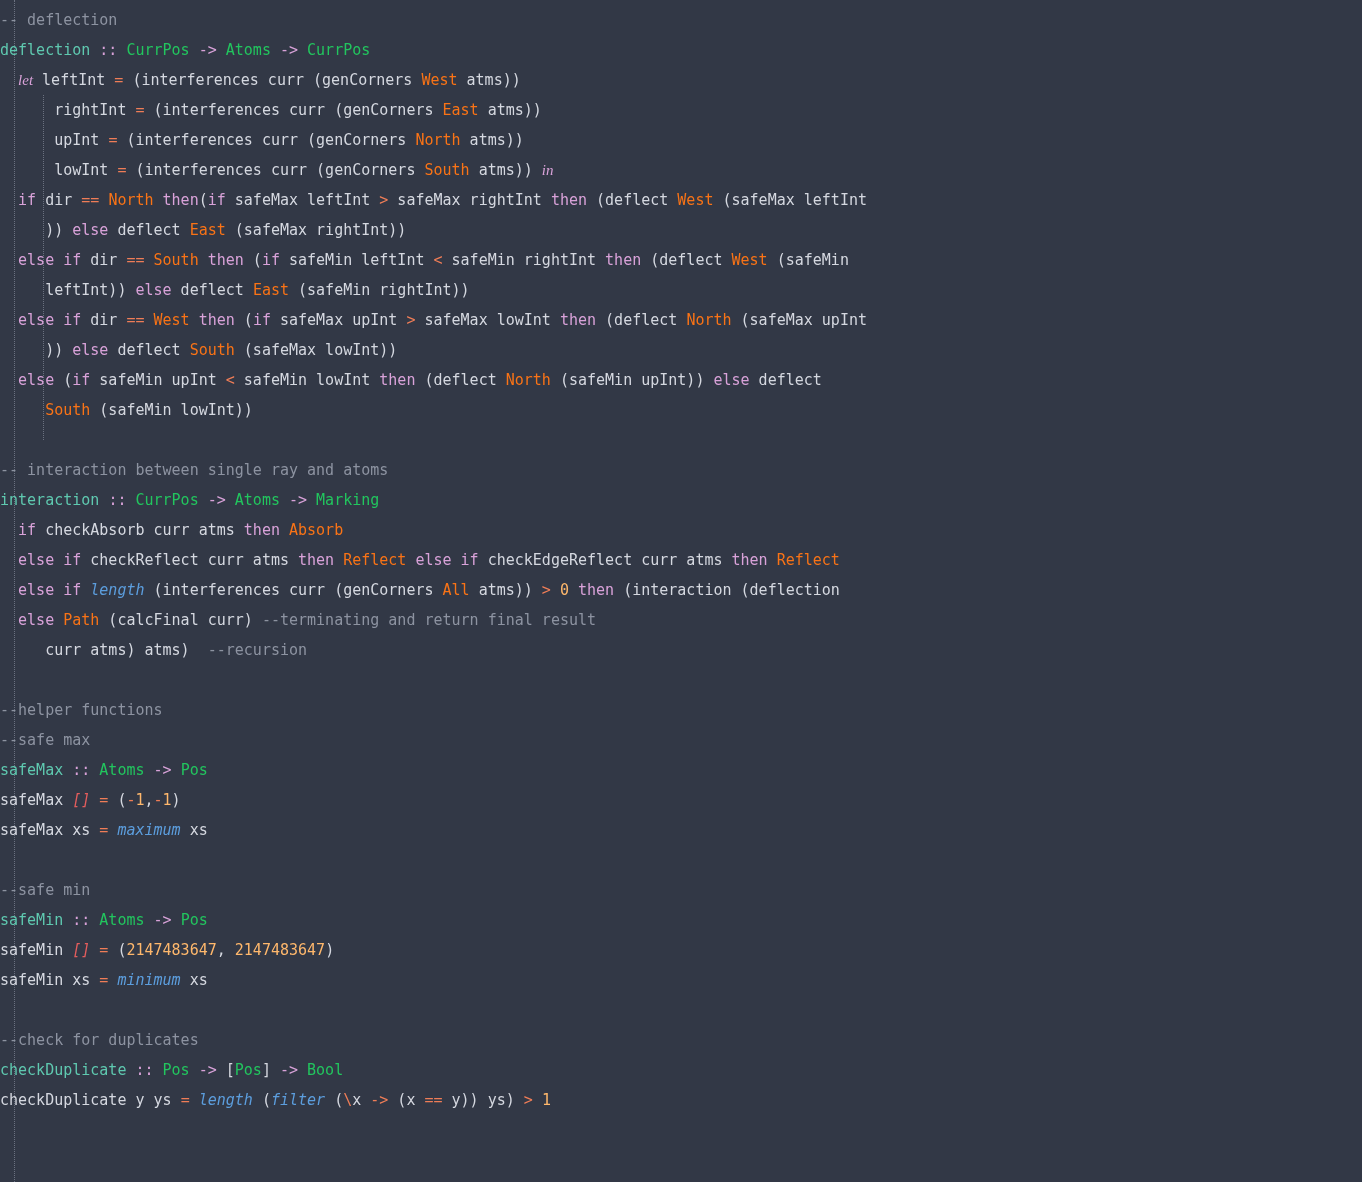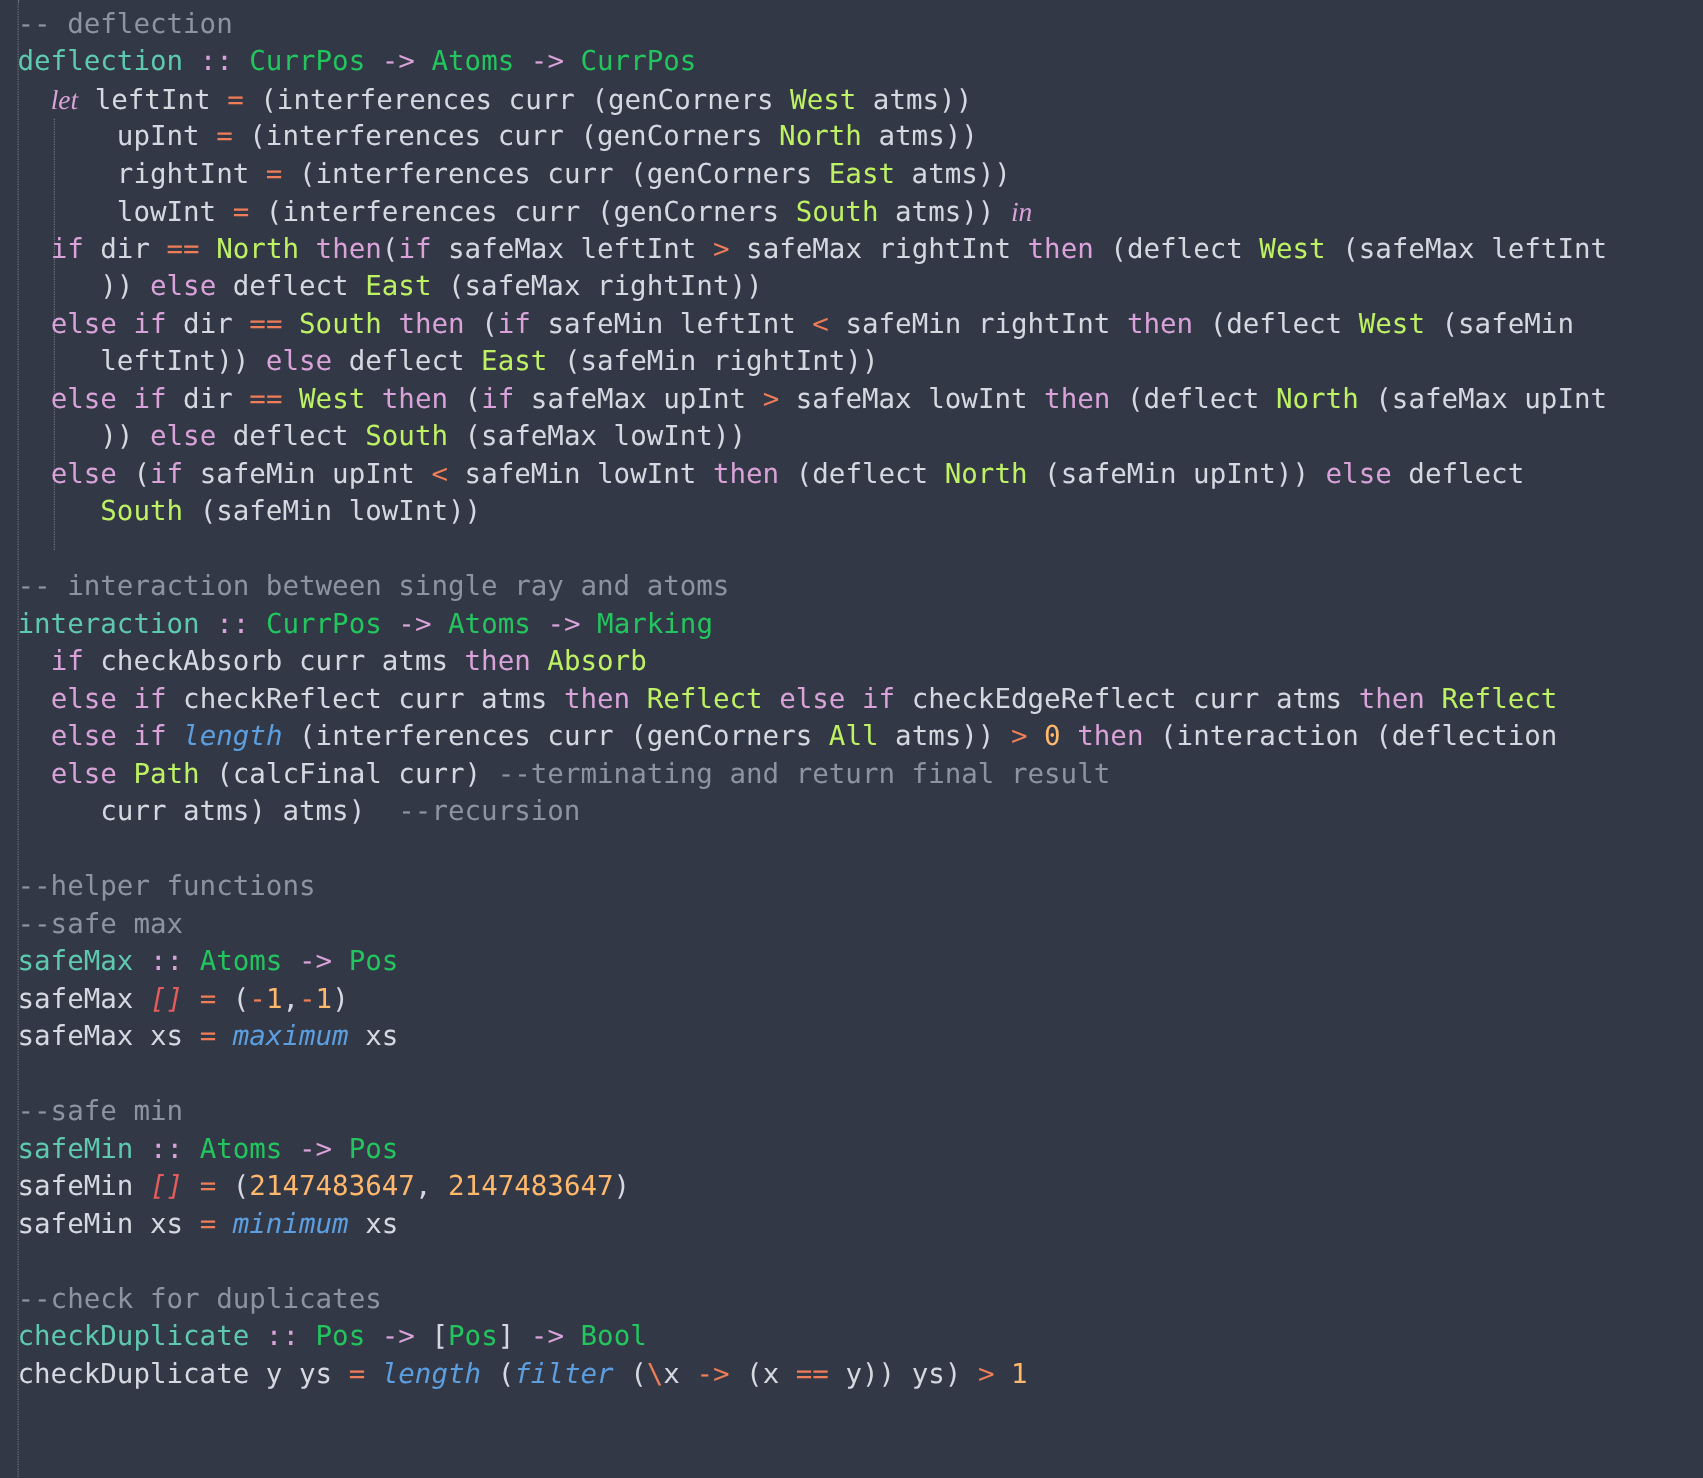--- a/index.html
+++ b/index.html
@@ -31,55 +31,54 @@
     pointer-events: none;
     z-index: 0;
   }
   .code-lines {
     position: relative;
     z-index: 1;
   }
   .line {
     height: 30px;
     line-height: 30px;
-    font-size: 22px;
+    font-size: 15px;
     white-space: pre;
     color: #d5d8e0;
     letter-spacing: 0px;
-    padding-left: 14px;
     overflow: hidden;
     text-overflow: clip;
   }
   .line.blank { color: transparent; }
 
   
   .c   { color: #8d93a1; }               
   .fn  { color: #5fc9b0; }               
   .ty  { color: #22c55e; } 
   .kw  { color: #d9a2d9; }               
   .kwi { color: #d9a2d9; font-style: italic; font-family: Liberation Serif, serif; } 
-  .con { color: #bef264; }               
+  .con { color: #f97316; }               
   .op  { color: #ef7d57; }               
   .num { color: #ffb86c; }               
   .bi  { color: #5c9ede; font-style: italic; } 
   .nil { color: #e35d5d; font-style: italic; } 
   .t   { color: #d5d8e0; }               
 </style>
 </head>
 <body style="background: rgb(50, 56, 70);">
 
 <div id="editor" style="background: rgb(50, 56, 70);">
   <div class="guide" style="left:14px; height:1182px;"></div>
   <div class="guide" style="left:43px; top:95px; height:345px;"></div>
   <div class="code-lines" id="code-lines">
       <div class="line"><span class="c">-- deflection</span></div>
       <div class="line"><span class="fn">deflection</span><span class="t"> </span><span class="kw">::</span><span class="t"> </span><span class="ty">CurrPos</span><span class="t"> </span><span class="kw">-&gt;</span><span class="t"> </span><span class="ty">Atoms</span><span class="t"> </span><span class="kw">-&gt;</span><span class="t"> </span><span class="ty">CurrPos</span></div>
       <div class="line"><span class="t">  </span><span class="kwi">let</span><span class="t"> leftInt </span><span class="op">=</span><span class="t"> (interferences curr (genCorners </span><span class="con">West</span><span class="t"> atms))</span></div>
+      <div class="line"><span class="t">      rightInt </span><span class="op">=</span><span class="t"> (interferences curr (genCorners </span><span class="con">East</span><span class="t"> atms))</span></div>
       <div class="line"><span class="t">      upInt </span><span class="op">=</span><span class="t"> (interferences curr (genCorners </span><span class="con">North</span><span class="t"> atms))</span></div>
-      <div class="line"><span class="t">      rightInt </span><span class="op">=</span><span class="t"> (interferences curr (genCorners </span><span class="con">East</span><span class="t"> atms))</span></div>
       <div class="line"><span class="t">      lowInt </span><span class="op">=</span><span class="t"> (interferences curr (genCorners </span><span class="con">South</span><span class="t"> atms)) </span><span class="kwi">in</span></div>
       <div class="line"><span class="t">  </span><span class="kw">if</span><span class="t"> dir </span><span class="op">==</span><span class="t"> </span><span class="con">North</span><span class="t"> </span><span class="kw">then</span><span class="t">(</span><span class="kw">if</span><span class="t"> safeMax leftInt </span><span class="op">&gt;</span><span class="t"> safeMax rightInt </span><span class="kw">then</span><span class="t"> (deflect </span><span class="con">West</span><span class="t"> (safeMax leftInt</span></div>
       <div class="line"><span class="t">     )) </span><span class="kw">else</span><span class="t"> deflect </span><span class="con">East</span><span class="t"> (safeMax rightInt))</span></div>
       <div class="line"><span class="t">  </span><span class="kw">else</span><span class="t"> </span><span class="kw">if</span><span class="t"> dir </span><span class="op">==</span><span class="t"> </span><span class="con">South</span><span class="t"> </span><span class="kw">then</span><span class="t"> (</span><span class="kw">if</span><span class="t"> safeMin leftInt </span><span class="op">&lt;</span><span class="t"> safeMin rightInt </span><span class="kw">then</span><span class="t"> (deflect </span><span class="con">West</span><span class="t"> (safeMin</span></div>
       <div class="line"><span class="t">     leftInt)) </span><span class="kw">else</span><span class="t"> deflect </span><span class="con">East</span><span class="t"> (safeMin rightInt))</span></div>
       <div class="line"><span class="t">  </span><span class="kw">else</span><span class="t"> </span><span class="kw">if</span><span class="t"> dir </span><span class="op">==</span><span class="t"> </span><span class="con">West</span><span class="t"> </span><span class="kw">then</span><span class="t"> (</span><span class="kw">if</span><span class="t"> safeMax upInt </span><span class="op">&gt;</span><span class="t"> safeMax lowInt </span><span class="kw">then</span><span class="t"> (deflect </span><span class="con">North</span><span class="t"> (safeMax upInt</span></div>
       <div class="line"><span class="t">     )) </span><span class="kw">else</span><span class="t"> deflect </span><span class="con">South</span><span class="t"> (safeMax lowInt))</span></div>
       <div class="line"><span class="t">  </span><span class="kw">else</span><span class="t"> (</span><span class="kw">if</span><span class="t"> safeMin upInt </span><span class="op">&lt;</span><span class="t"> safeMin lowInt </span><span class="kw">then</span><span class="t"> (deflect </span><span class="con">North</span><span class="t"> (safeMin upInt)) </span><span class="kw">else</span><span class="t"> deflect</span></div>
       <div class="line"><span class="t">     </span><span class="con">South</span><span class="t"> (safeMin lowInt))</span></div>
       <div class="line blank">&nbsp;</div>

